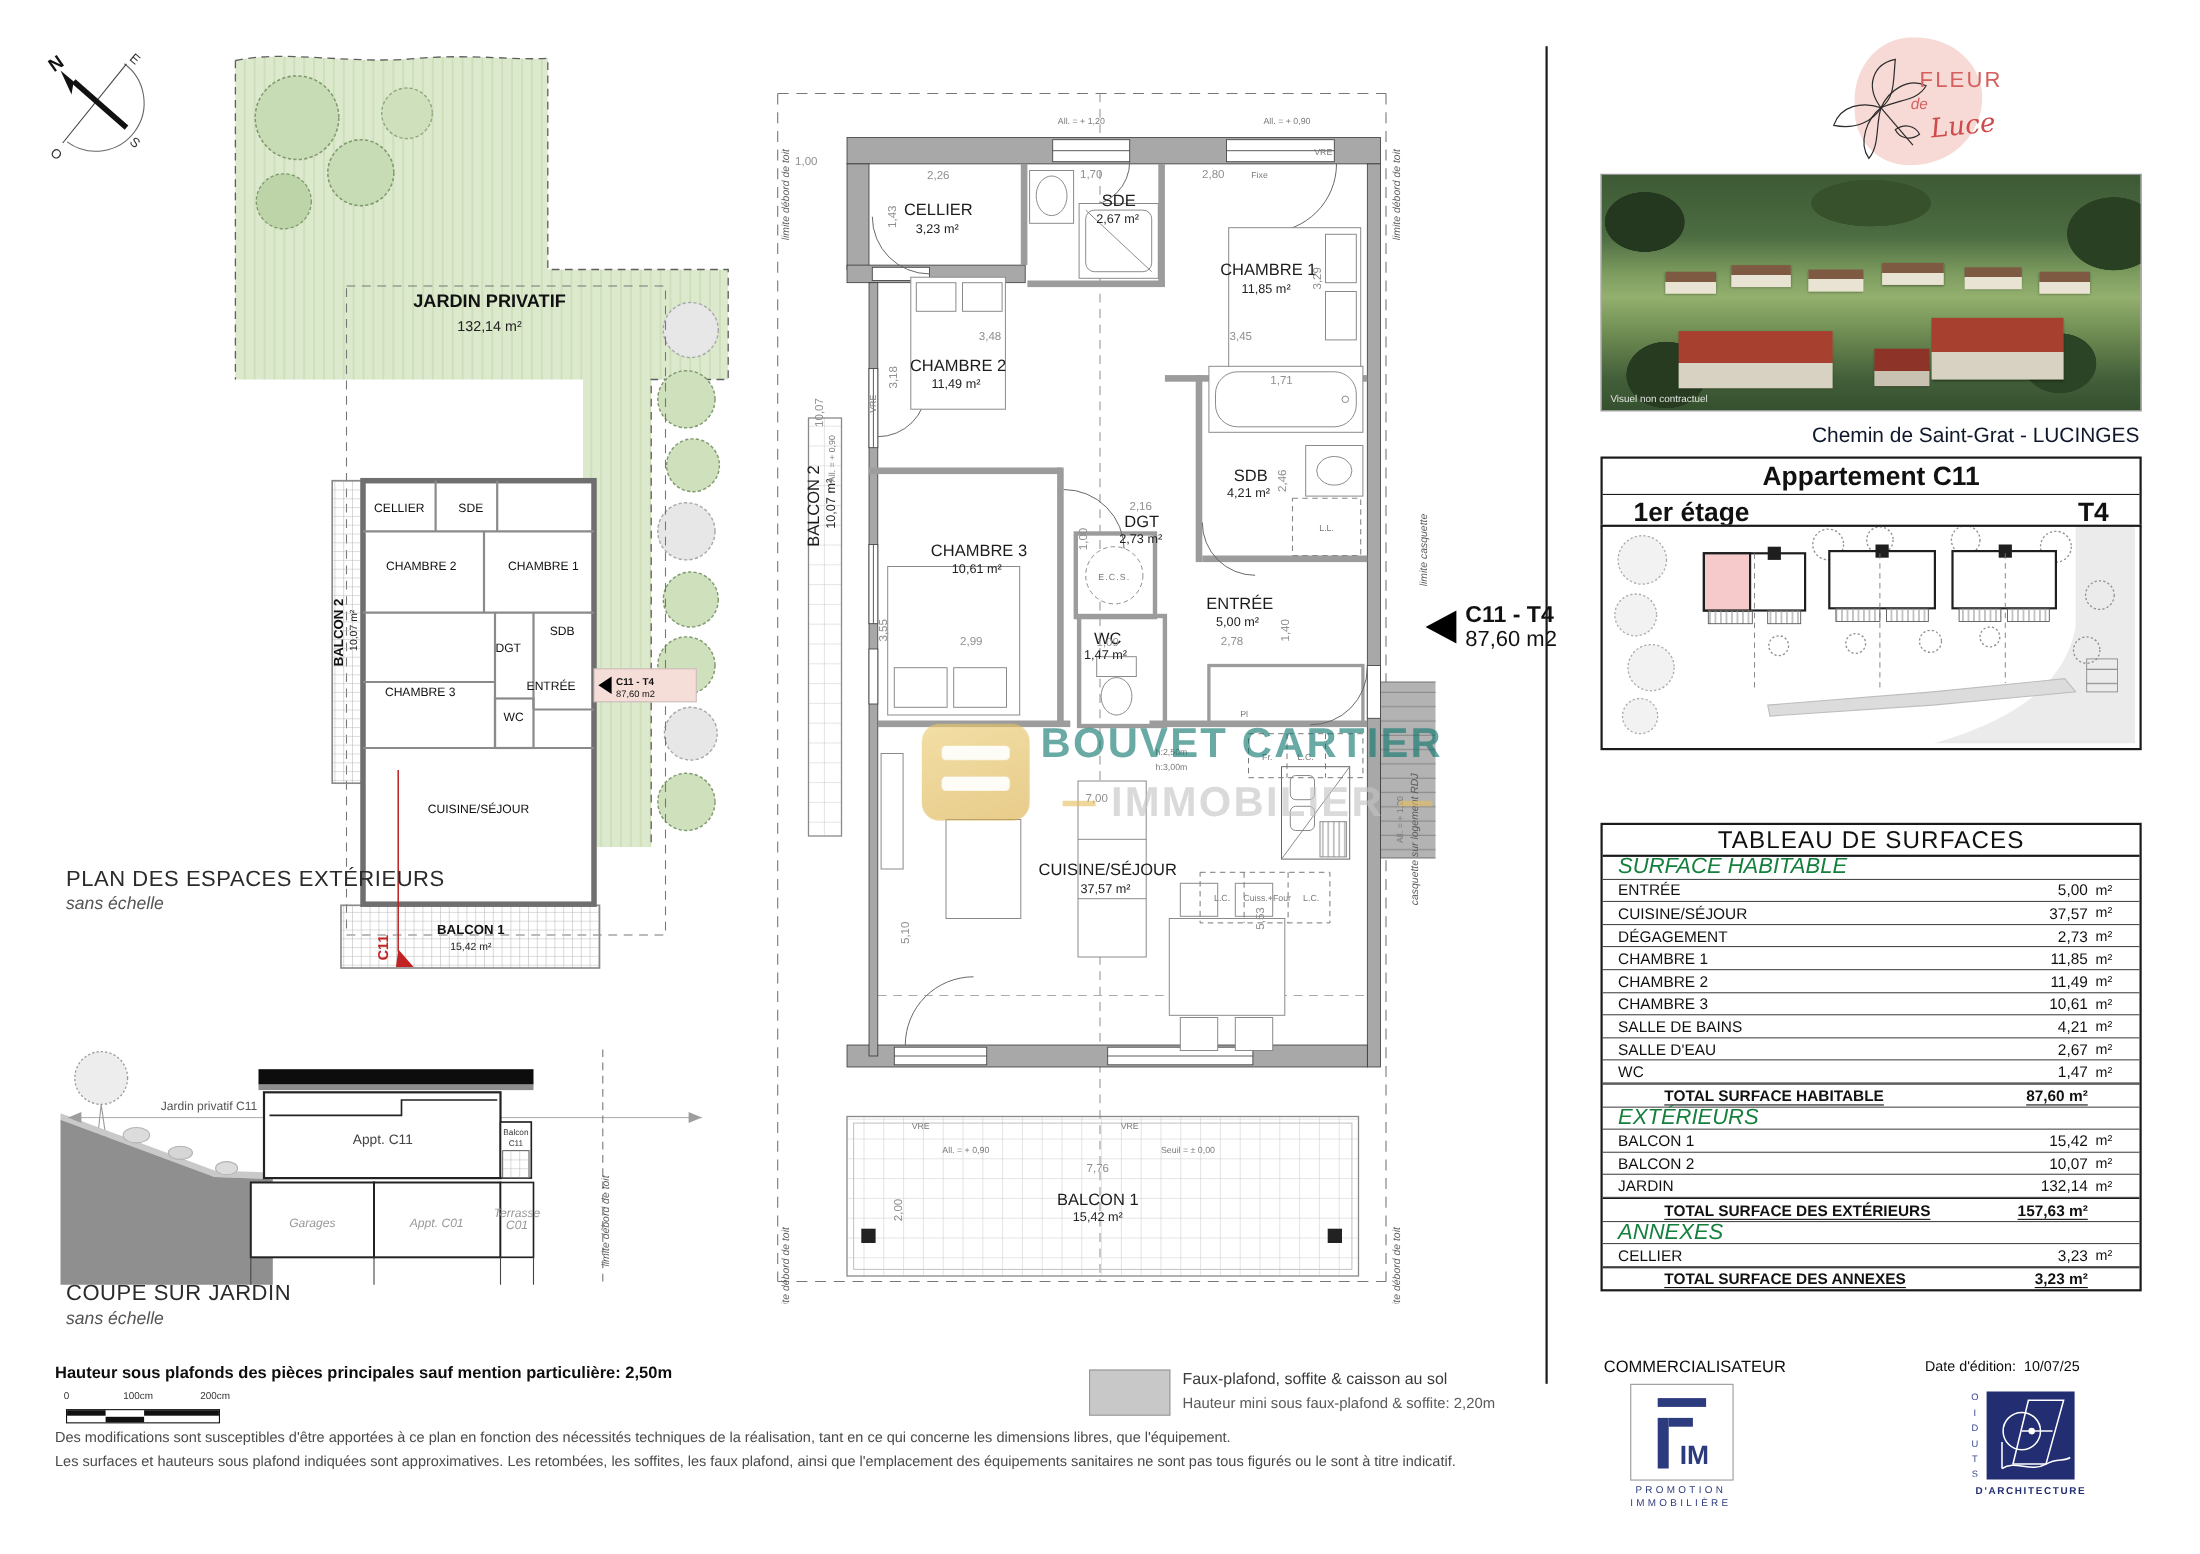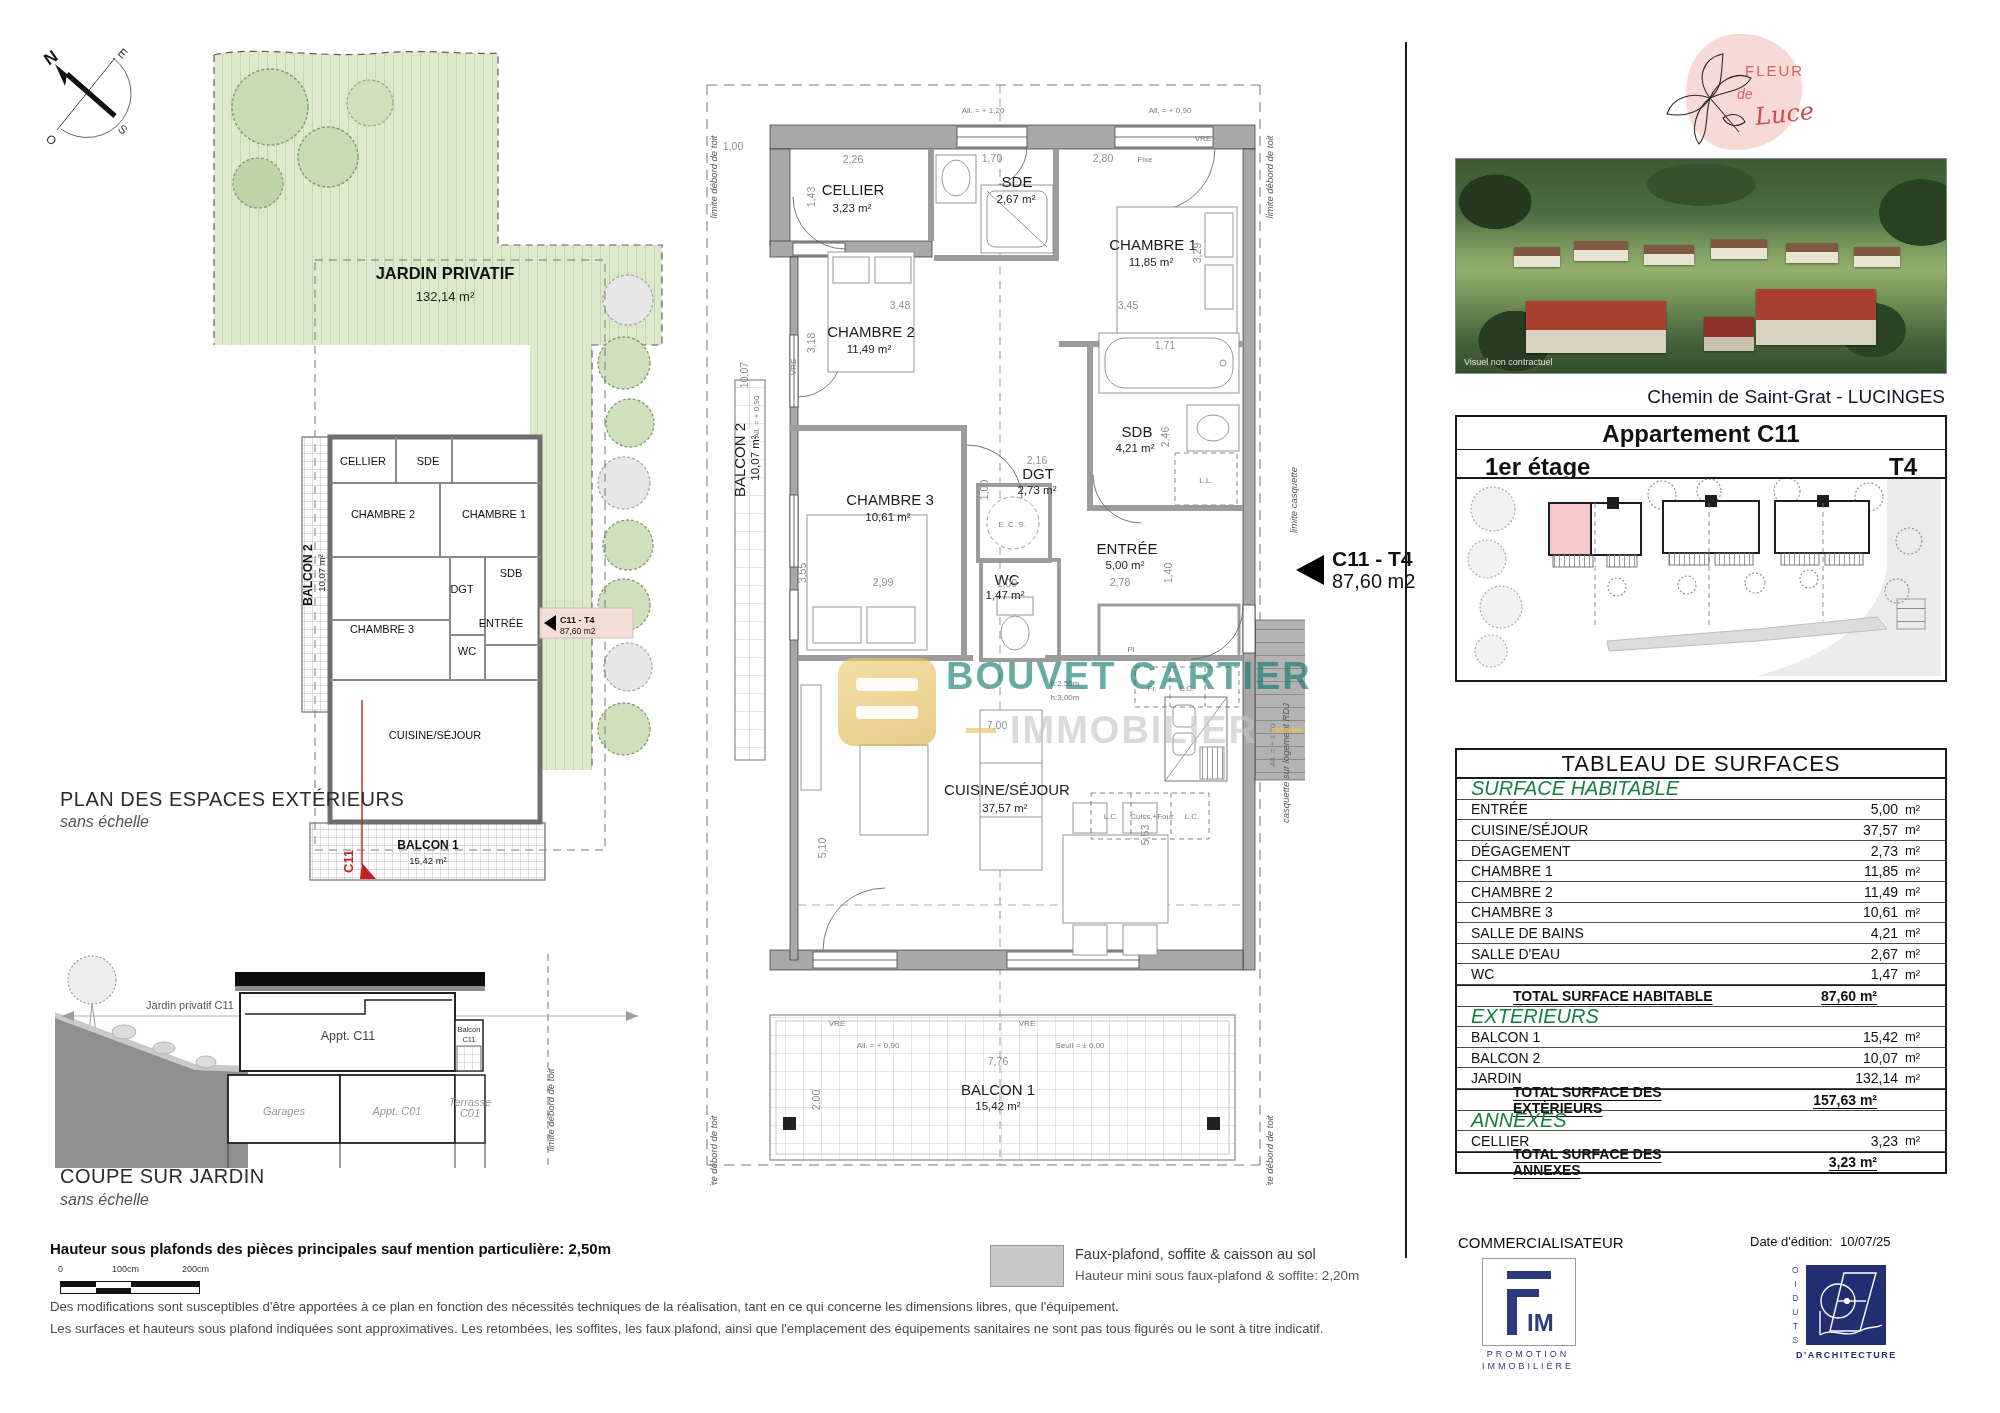--- a/index.html
+++ b/index.html
@@ -21,21 +21,21 @@
   .ctx{fill:#444;font-size:12.5px;text-anchor:middle;}
   
   .cap{font-size:20px;color:#2b2b2b;letter-spacing:.5px;text-align:center;}
   .capsub{font-size:16px;font-style:italic;color:#555;}
   .note-bold{font-size:15px;font-weight:bold;color:#0d0d0d;}
   .para{font-size:13.2px;color:#4a4a4a;line-height:22px;white-space:nowrap;}
   
   .divider{position:absolute;left:1405px;top:42px;width:2px;height:1216px;background:#1a1a1a;}
   .brand{position:absolute;left:1686px;top:34px;width:116px;height:116px;background:#f7d9d5;
          border-radius:46% 54% 57% 43%/51% 49% 55% 45%;}
-  .brand-fleur{position:absolute;left:1745px;top:62px;font-size:15px;letter-spacing:2px;color:#d4615f;}
+  .brand-fleur{position:absolute;left:1745px;top:62px;font-size:20px;letter-spacing:2px;color:#d4615f;}
   .brand-de{position:absolute;left:1737px;top:86px;font-size:14px;font-style:italic;color:#d4615f;}
   .brand-luce{position:absolute;left:1755px;top:100px;font-size:24px;font-style:italic;color:#cf4a4a;
               font-family:"DejaVu Serif",serif;transform:rotate(-6deg);}
   .photo{position:absolute;left:1455px;top:158px;width:490px;height:214px;border:1px solid #888;
     background:
       radial-gradient(60px 45px at 8% 20%, #24371f 0 60%, transparent 61%),
       radial-gradient(70px 55px at 95% 25%, #2a4023 0 60%, transparent 61%),
       radial-gradient(55px 45px at 85% 80%, #2c4426 0 60%, transparent 61%),
       radial-gradient(60px 50px at 12% 85%, #263b20 0 60%, transparent 61%),
       radial-gradient(90px 35px at 50% 12%, #36512c 0 60%, transparent 61%),
@@ -55,21 +55,21 @@
   
   .stable{position:absolute;left:1455px;top:748px;width:488px;border:2px solid #1a1a1a;background:#fff;}
   .stitle{height:27px;line-height:27px;text-align:center;font-size:22px;letter-spacing:1px;color:#111;
           border-bottom:2px solid #1a1a1a;}
   .trow{display:flex;align-items:center;height:19.6px;border-bottom:1px solid #4a4a4a;padding:0 14px;font-size:14px;}
   .trow:last-child{border-bottom:none;}
   .trow .lab{flex:1;}
   .trow .val{width:70px;text-align:right;}
   .trow .unit{width:26px;padding-left:7px;font-size:13px;}
   .trow.sect{color:#15803d;font-style:italic;font-size:20px;}
-  .trow.total{font-weight:bold;gap:21px;}
+  .trow.total{font-weight:bold;}
   .trow.total .lab{padding-left:42px;text-decoration:underline;text-underline-offset:3px;}
   .trow.total .val{width:140px;text-decoration:underline;text-underline-offset:3px;}
   .trow.total .unit{width:26px;}
   
   .comm{position:absolute;left:1458px;top:1234px;font-size:15px;color:#0d0d0d;}
   .dateline{position:absolute;left:1750px;top:1234px;font-size:13px;color:#0d0d0d;}
   .fimbox{position:absolute;left:1482px;top:1258px;width:92px;height:86px;border:1px solid #9a9a9a;background:#fff;}
   .fimsub{position:absolute;left:1470px;top:1348px;width:116px;text-align:center;font-size:9px;letter-spacing:3px;
           color:#2c3a7e;line-height:12px;}
   .studio{position:absolute;left:1806px;top:1265px;width:80px;height:80px;background:#232d72;}

